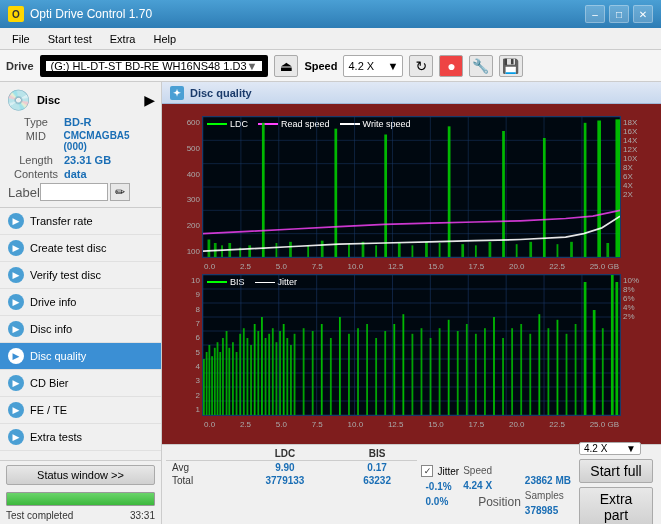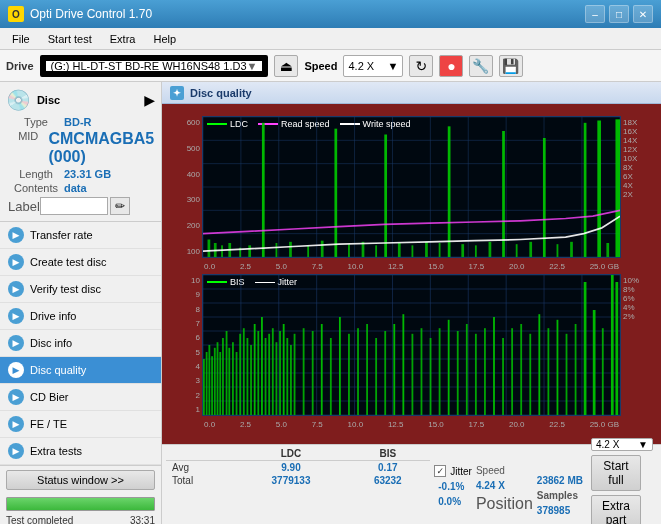--- a/index.html
+++ b/index.html
@@ -368,24 +368,24 @@
       padding: 0 4px;
       font-size: 10px;
       width: 62px;
       display: flex; align-items: center;
     }
     .start-btn {
       background: linear-gradient(to bottom, #e8e8e8, #d0d0d0);
       border: 1px solid #aaa;
       border-radius: 2px;
       padding: 3px 8px;
-      font-size: 12px;
+      font-size: 14px;
       cursor: pointer;
       text-align: center;
-      width: 50px;
+      width: 74px;
     }
 
     svg.chart-svg {
       position: absolute;
       top: 0; left: 0;
       width: 100%; height: 100%;
     }
   </style>
 </head>
 <body>
@@ -434,21 +434,21 @@
         <span class="disc-icon">💿</span>
         <span class="disc-title">Disc</span>
         <span style="margin-left:auto;font-size:14px;cursor:pointer">▶</span>
       </div>
       <div class="disc-info-row">
         <span class="disc-info-label">Type</span>
         <span class="disc-info-value">BD-R</span>
       </div>
       <div class="disc-info-row">
         <span class="disc-info-label">MID</span>
-        <span class="disc-info-value" style="font-size:16px">CMCMAGBA5 (000)</span>
+        <span class="disc-info-value" style="font-size:10px">CMCMAGBA5 (000)</span>
       </div>
       <div class="disc-info-row">
         <span class="disc-info-label">Length</span>
         <span class="disc-info-value">23.31 GB</span>
       </div>
       <div class="disc-info-row">
         <span class="disc-info-label">Contents</span>
         <span class="disc-info-value">data</span>
       </div>
       <div class="label-row">
@@ -813,26 +813,26 @@
           <div class="jitter-checkbox">✓</div>
           <span style="font-size:10px;">Jitter</span>
         </div>
         <div style="font-size:10px;color:#1a6eb5;font-weight:bold;padding-left:4px;">-0.1%</div>
         <div style="font-size:10px;color:#1a6eb5;font-weight:bold;padding-left:4px;">0.0%</div>
       </div>
 
       <div style="display:flex;flex-direction:column;justify-content:flex-start;padding-top:18px;gap:4px;">
         <div style="font-size:10px;color:#555;">Speed</div>
         <div style="font-size:10px;color:#1a6eb5;font-weight:bold;">4.24 X</div>
-        <div style="font-size:16px;color:#555;">Position</div>
+        <div style="font-size:12px;color:#555;margin-left:15px;">Position</div>
       </div>
 
       <div style="display:flex;flex-direction:column;justify-content:flex-start;padding-top:28px;gap:4px;">
         <div style="font-size:10px;color:#1a6eb5;font-weight:bold;">23862 MB</div>
-        <div style="font-size:10px;color:#555;font-weight:bold;">Samples</div>
+        <div style="font-size:10px;color:#555;">Samples</div>
         <div style="font-size:10px;color:#1a6eb5;font-weight:bold;">378985</div>
       </div>
 
       <div style="display:flex;flex-direction:column;justify-content:center;gap:4px;padding:2px 4px;">
         <div class="speed-select-box">
           <span>4.2 X</span>
           <span style="margin-left:auto">▼</span>
         </div>
         <div class="start-btn">
           <span>Start full</span>

